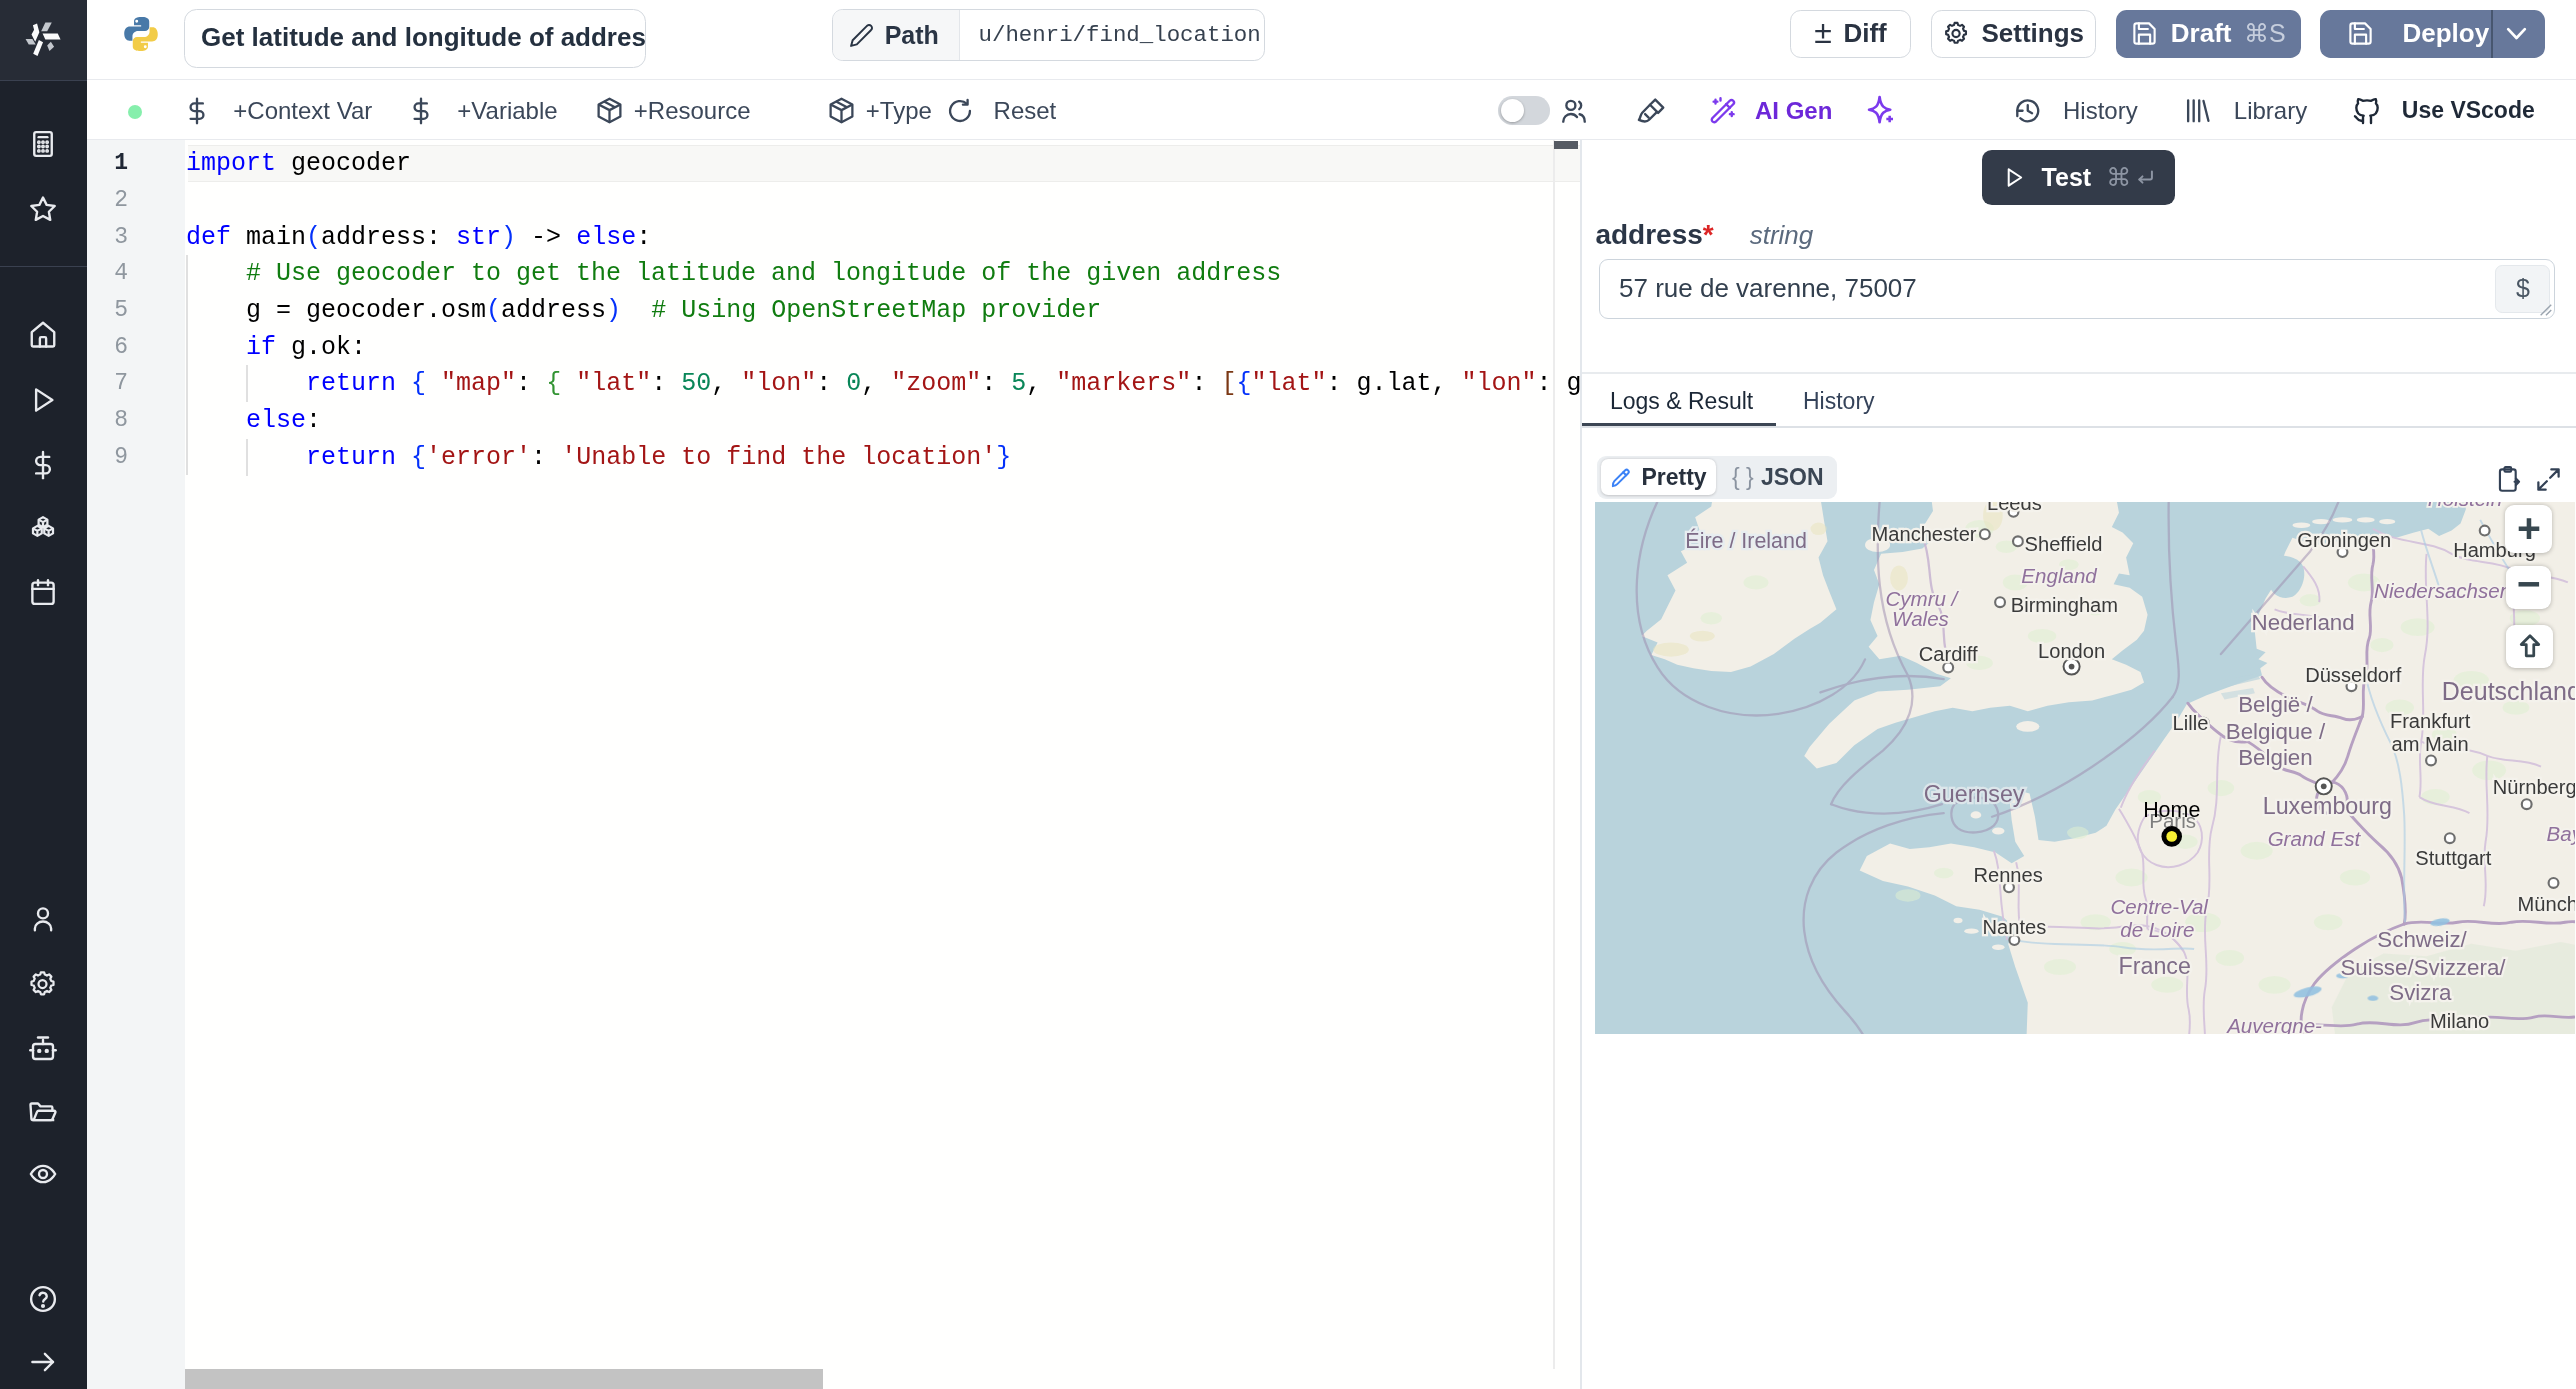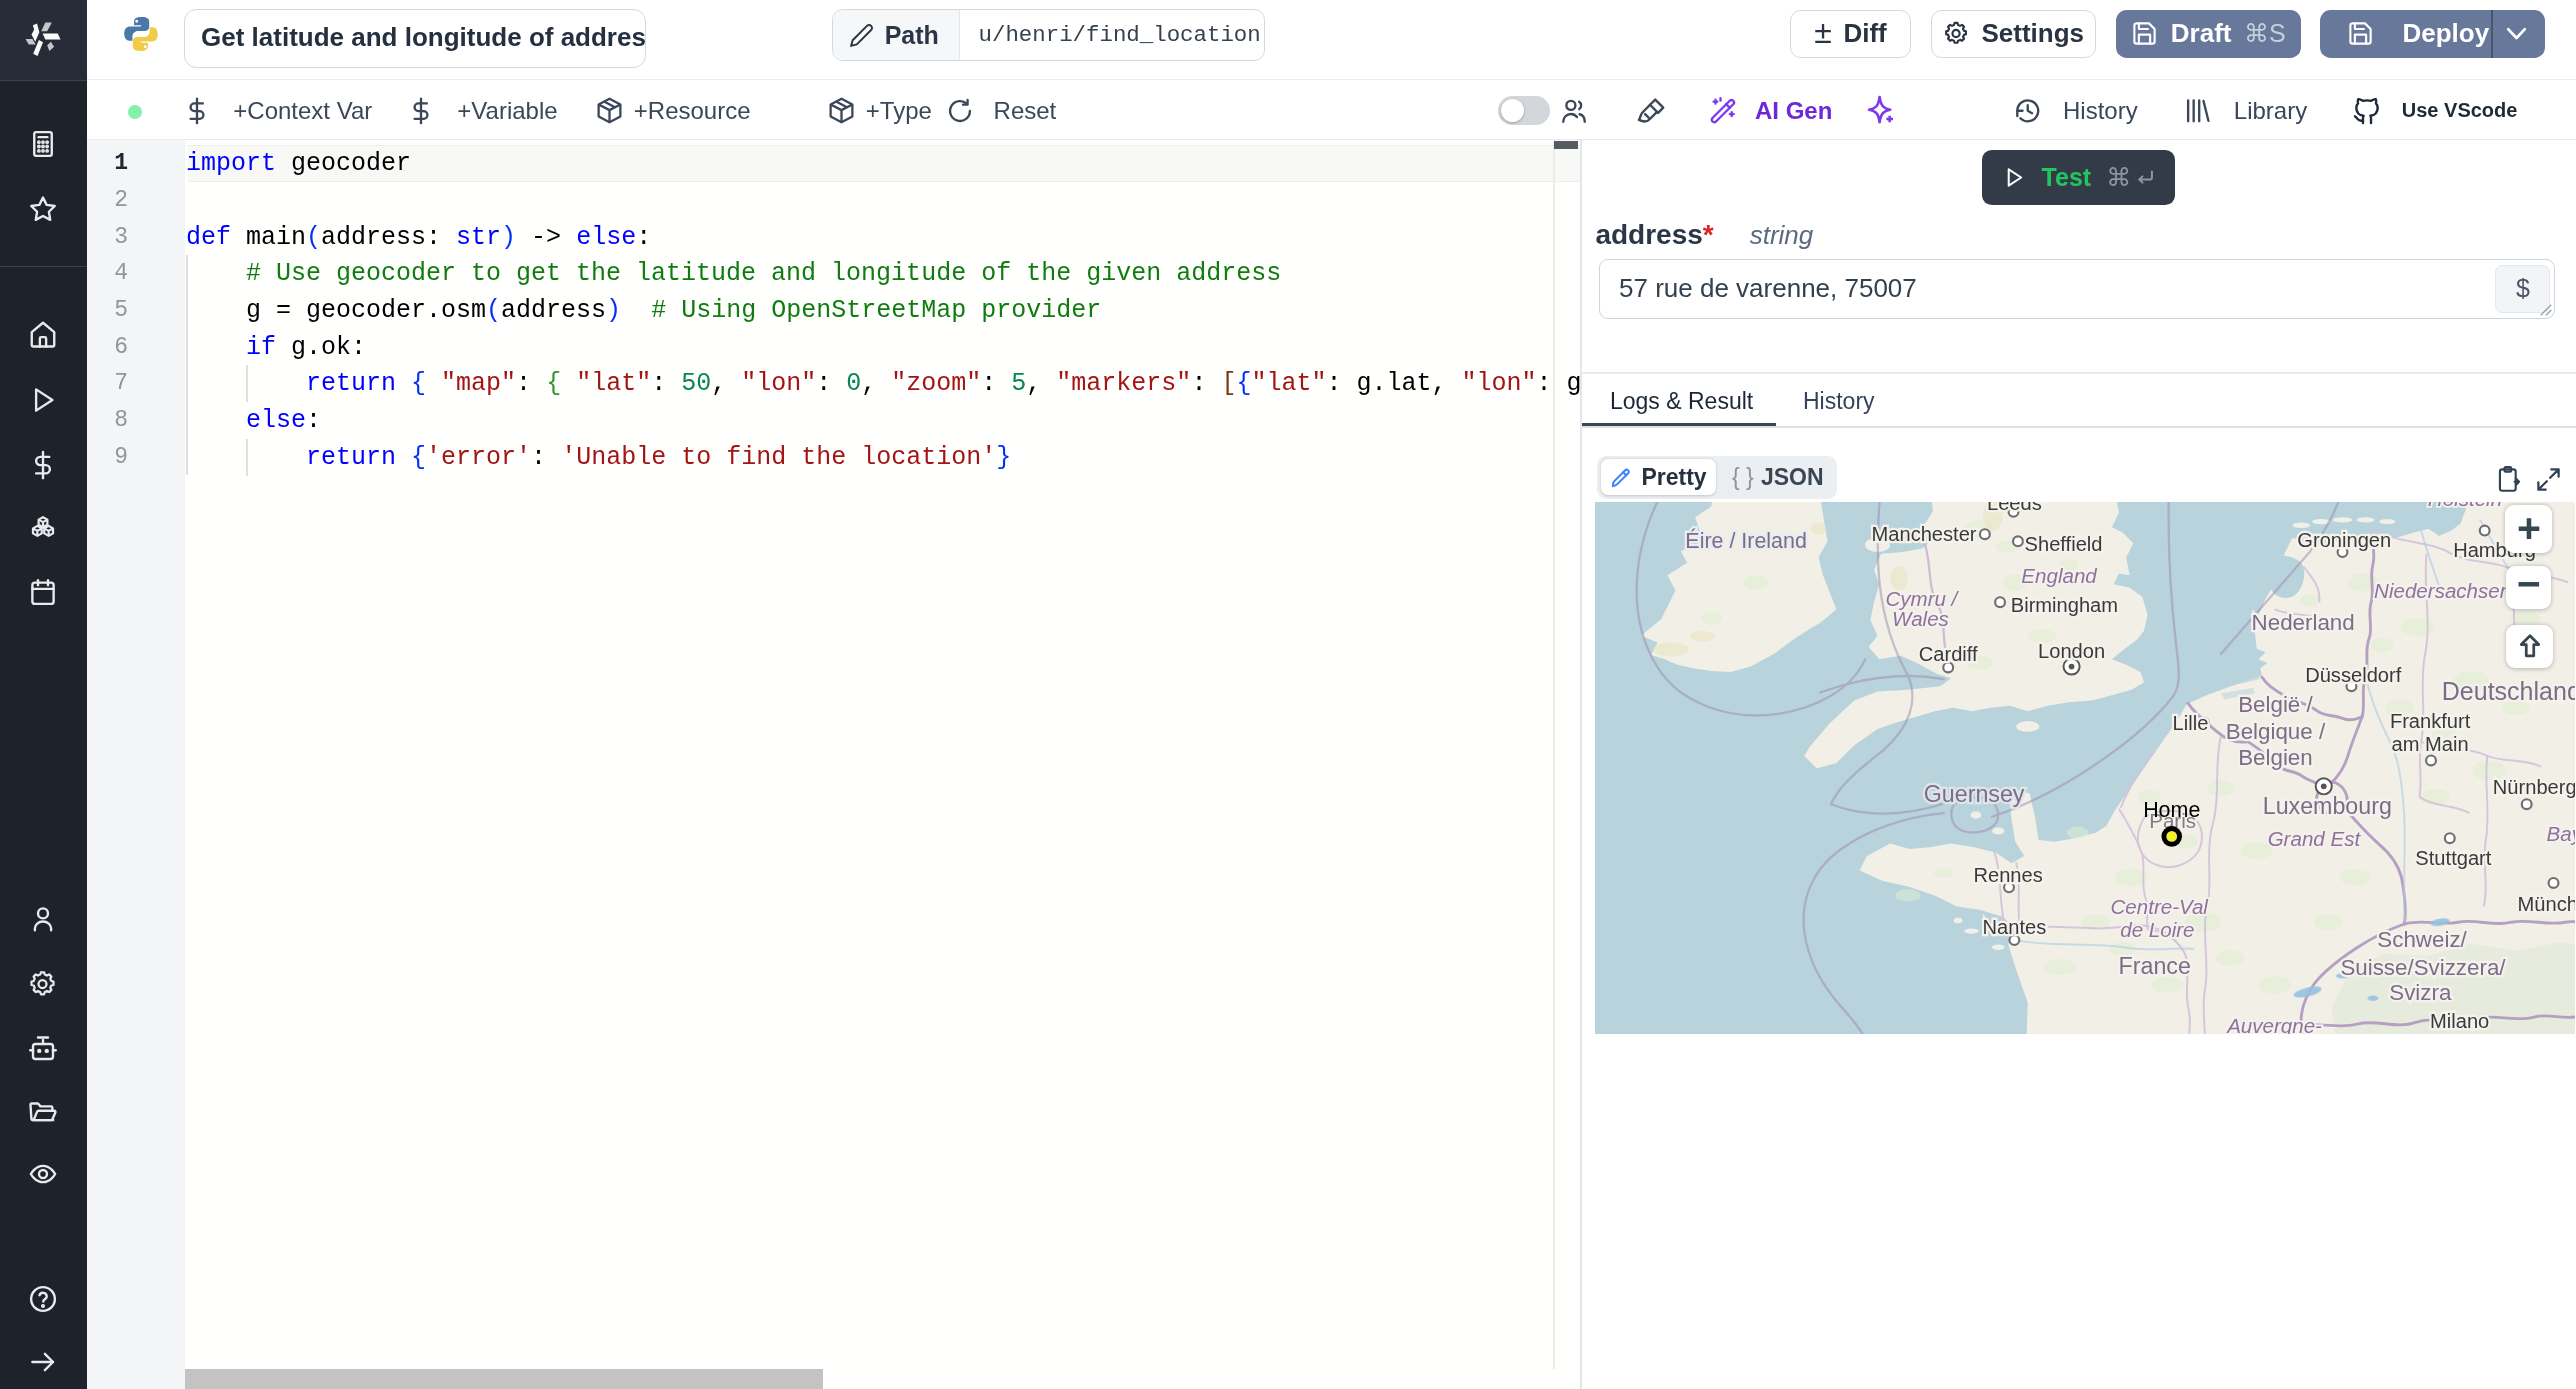--- a/index.html
+++ b/index.html
@@ -285,21 +285,21 @@
           <path d="M12 7.5V12l3.5 2"></path>
         </svg>
       <span style="margin-left:10.7px">History</span>
     </div>
     <div class="titem" style="left:2095px">
       <svg width="29.5" height="29.5" viewBox="0 0 24 24" fill="none" stroke="#3b4759" stroke-width="1.9" stroke-linecap="round">
           <path d="M5 3.5v17M9.5 3.5v17M14 3.5v17M17.5 4l4 16.2"></path>
         </svg>
       <span style="margin-left:12.5px">Library</span>
     </div>
-    <div class="titem" style="left:2264px;font-weight:bold;color:#1f2937;font-size:20px">
+    <div class="titem" style="left:2264px;font-weight:bold;color:#1f2937;font-size:23px">
       <svg width="32" height="32" viewBox="0 0 24 24" fill="none" stroke="#1f2937" stroke-width="1.8" stroke-linecap="round" stroke-linejoin="round">
           <path d="M9 19c-4.3 1.4-4.3-2.5-6-3m12 5v-3.5c0-1 .1-1.4-.5-2 2.8-.3 5.5-1.4 5.5-6a4.6 4.6 0 0 0-1.3-3.2 4.2 4.2 0 0 0-.1-3.2s-1.1-.3-3.5 1.3a12.3 12.3 0 0 0-6.2 0C6.5 2.8 5.4 3.1 5.4 3.1a4.2 4.2 0 0 0-.1 3.2A4.6 4.6 0 0 0 4 9.5c0 4.6 2.7 5.7 5.5 6-.6.6-.6 1.2-.5 2V21"></path>
         </svg>
       <span style="margin-left:9px">Use VScode</span>
     </div>
   </div>
   <div id="editor">
     <div id="gutter"></div>
     <div class="curline"></div>
     <div class="lnum active" style="top:5.4px;left:0">1</div>
@@ -324,21 +324,21 @@
     <div class="cl" style="top:299px">        <span class="k">return</span> <span class="b1">{</span><span class="s">'error'</span>: <span class="s">'Unable to find the location'</span><span class="b1">}</span></div>
     <div style="position:absolute;left:1466px;top:0;width:1.8px;height:1229px;background:#ececec"></div>
     <div id="vthumb"></div>
     <div id="hscroll"></div>
   </div>
   <div id="rpanel">
     <div style="position:absolute;left:400px;top:9.8px;width:193px;height:55px;background:#333b49;border-radius:9.8px;display:flex;align-items:center;justify-content:center;gap:9.8px">
       <svg width="23" height="23" viewBox="0 0 24 24" fill="none" stroke="#fff" stroke-width="2.1" stroke-linejoin="round">
           <path d="M7 3.5l13 8.5-13 8.5z"></path>
         </svg>
-      <span style="color:#22c55e;font-size:25px;font-weight:bold;margin-left:7.2px">Test</span>
+      <span style="color:#ffffff;font-size:25px;font-weight:bold;margin-left:7.2px">Test</span>
       <span style="color:#8d95a3;font-size:25px;margin-left:5.4px">⌘</span>
         <svg style="margin-left:-7.2px" width="21.5" height="21.5" viewBox="0 0 24 24" fill="none" stroke="#8d95a3" stroke-width="2.2" stroke-linecap="round" stroke-linejoin="round">
           <path d="M20 5v7a2 2 0 0 1-2 2H6"></path>
           <path d="M9.5 10.5 6 14l3.5 3.5"></path>
         </svg>
     </div>
     <div style="position:absolute;left:13.4px;top:79px;font-size:28px;font-weight:bold;color:#2b3647">address<span style="color:#dc2626">*</span><span style="font-weight:normal;font-style:italic;font-size:26px;color:#5b6a7e;margin-left:36px">string</span></div>
     <div style="position:absolute;left:17px;top:119px;width:956px;height:60px;border:1.8px solid #ccd4dc;border-radius:9px;background:#fff">
       <div style="position:absolute;left:19px;top:0;height:56px;line-height:56px;font-size:26px;color:#33404f">57 rue de varenne, 75007</div>
       <div style="position:absolute;right:3.6px;top:4.5px;width:55px;height:48px;background:#f2f4f6;border:1.8px solid #e4e8ec;border-radius:7.2px;text-align:center;line-height:45px;font-size:25px;color:#4a5663">$</div>

